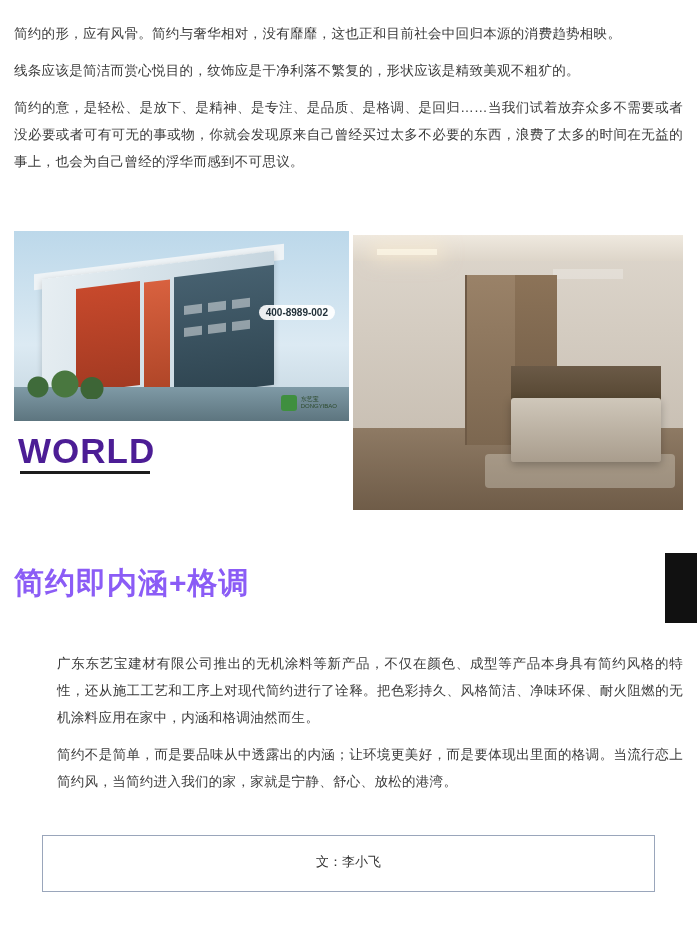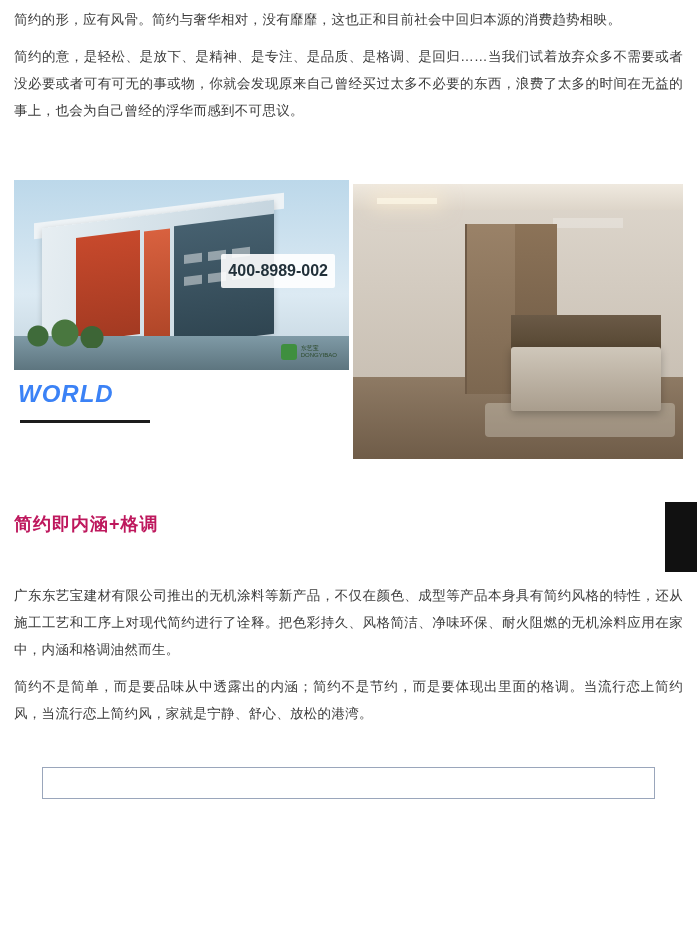--- a/index.html
+++ b/index.html
@@ -23,21 +23,21 @@
   }
   .para {
     font-size: 13.5px;
     line-height: 2.0;
     color: #3a3a3a;
     letter-spacing: 0.3px;
     margin: 0 0 10px 0;
     text-align: justify;
   }
   .para-top {
-    margin-top: 6px;
+    margin-top: 20px;
   }
   .gap-1 { height: 36px; }
 
   
   .image-band {
     position: relative;
     height: 284px;
     margin-top: 10px;
   }
   .img-left {
@@ -105,49 +105,48 @@
   .ad-line1 { font-size: 12px; font-weight: 600; }
   .ad-line2 { font-size: 12px; font-weight: 600; }
   .ad-line3 { font-size: 14px; font-weight: 700; }
   .ad-sub { font-size: 7px; letter-spacing: 2px; margin-top: 4px; opacity: .9;}
   .ad-phone {
     position: absolute;
     right: 14px;
     top: 74px;
     background: rgba(255,255,255,.9);
     color: #22313a;
-    font-size: 16px;
+    font-size: 10px;
     font-weight: 700;
-    padding: 8px 7px;
-    border-radius: 2px;
+    padding: 2px 7px;
+    border-radius: 8px;
   }
   .ad-logo {
     position: absolute;
     right: 12px;
     bottom: 10px;
     display: flex;
     align-items: center;
     gap: 4px;
   }
   .ad-logo-mark {
     width: 16px; height: 16px;
     background: #3f8f3f;
     border-radius: 3px;
   }
   .ad-logo-txt { font-size: 6px; color: #2c4a2c; line-height:1.1; }
 
   .word-title {
     position: absolute;
     left: 4px;
     top: 200px;
-    font-size: 24px;
+    font-size: 35px;
     font-weight: 700;
     letter-spacing: 1px;
-    color: #3b82f6;
-    font-style: italic;
+    color: #4c1d95;
   }
   .word-rule {
     position: absolute;
     left: 6px;
     top: 240px;
     width: 130px;
     height: 3px;
     background: #1c1c1c;
   }
 
@@ -212,56 +211,57 @@
     margin-top: 48px;
   }
   .part-label {
     font-size: 23px;
     font-weight: 700;
     letter-spacing: 0.5px;
     color: #111;
     margin: 0;
   }
   .part-heading {
-    font-size: 18px;
+    font-size: 30px;
     font-weight: 700;
-    color: #be185d;
+    color: #8b5cf6;
     margin: 13px 0 0 0;
     letter-spacing: 1px;
   }
   .black-tab {
     position: absolute;
     right: -14px;
     top: -10px;
     width: 32px;
     height: 70px;
     background: #111111;
   }
 
-  .body-block { margin-top: 46px; }
+  .body-block { margin-top: 46px; margin-left: 43px; }
 
   
   .credits {
     margin: 40px 28px 0 28px;
     border: 1px solid #9aa6bb;
     padding: 14px 0 16px 0;
     text-align: center;
   }
   .credit-line {
     font-size: 13px;
     color: #333;
     line-height: 1.9;
   }
 </style>
 </head>
 <body>
 
 <div class="page">
 
   <p class="para para-top">简约的形，应有风骨。简约与奢华相对，没有靡靡，这也正和目前社会中回归本源的消费趋势相映。</p>
+  <p class="para">线条应该是简洁而赏心悦目的，纹饰应是干净利落不繁复的，形状应该是精致美观不粗犷的。</p>
   <p class="para">简约的意，是轻松、是放下、是精神、是专注、是品质、是格调、是回归……当我们试着放弃众多不需要或者没必要或者可有可无的事或物，你就会发现原来自己曾经买过太多不必要的东西，浪费了太多的时间在无益的事上，也会为自己曾经的浮华而感到不可思议。</p>
 
   <div class="gap-1"></div>
 
   <div class="image-band">
 
     <div class="img-left">
       <div class="sky"></div>
       <div class="roof"></div>
       <div class="bld-main"></div>
@@ -305,19 +305,20 @@
     </div>
   </div>
 
   <div class="part-block">
     <div class="black-tab"></div>
     <p class="part-heading">简约即内涵+格调</p>
   </div>
 
   <div class="body-block">
     <p class="para">广东东艺宝建材有限公司推出的无机涂料等新产品，不仅在颜色、成型等产品本身具有简约风格的特性，还从施工工艺和工序上对现代简约进行了诠释。把色彩持久、风格简洁、净味环保、耐火阻燃的无机涂料应用在家中，内涵和格调油然而生。</p>
-    <p class="para">简约不是简单，而是要品味从中透露出的内涵；简约不是节约，而是要体现出里面的格调。当流行恋上简约风，当流行恋上简约风，家就是宁静、舒心、放松的港湾。</p>
+    <p class="para">简约不是简单，而是要品味从中透露出的内涵；让环境更美好，而是要体现出里面的格调。当流行恋上简约风，当简约进入我们的家，家就是宁静、舒心、放松的港湾。</p>
   </div>
 
   <div class="credits">
+    <div class="credit-line">文：李小飞</div>
   </div>
 
 </div>
 
 </body></html>

